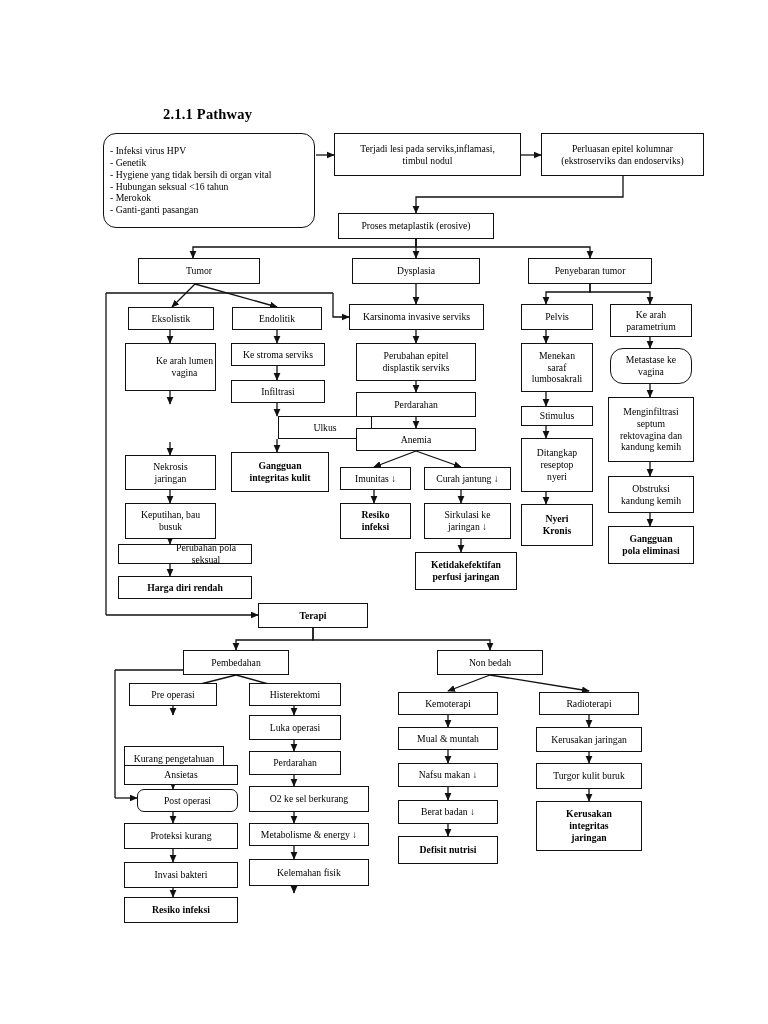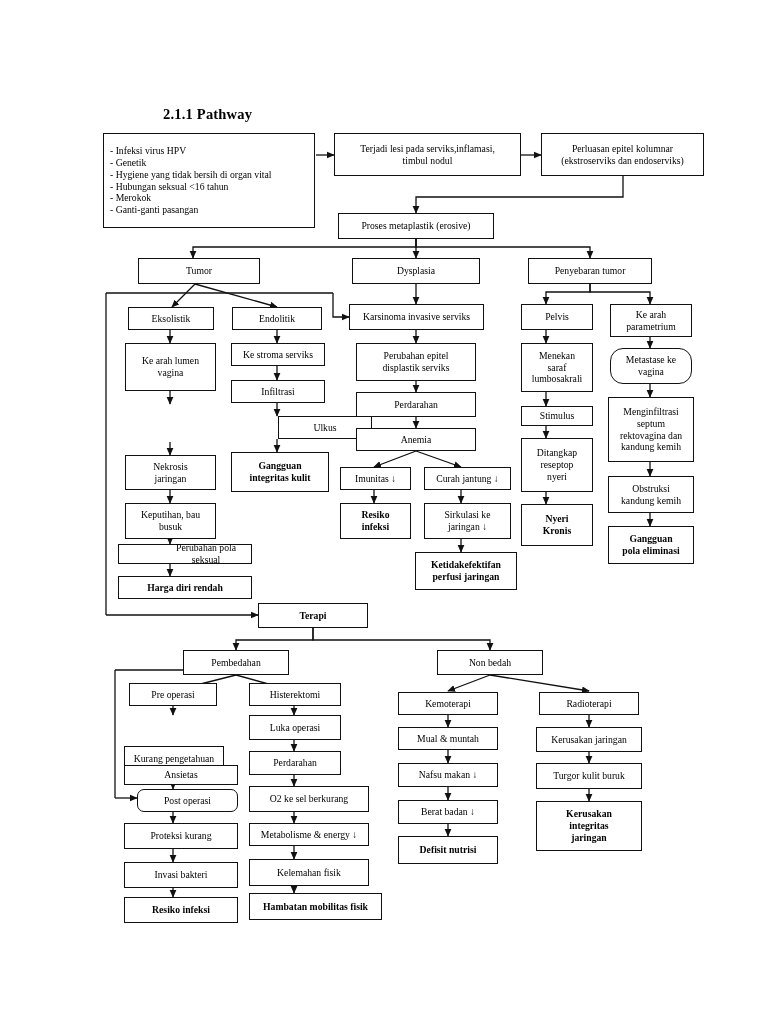--- a/index.html
+++ b/index.html
@@ -4,21 +4,21 @@
 <style>
   html,body{margin:0;padding:0;background:#ffffff;}
   body{width:768px;height:1024px;font-family:"Liberation Serif",serif;color:#000;}
   #page{position:relative;width:768px;height:1024px;overflow:hidden;background:#fff;}
   #svg-layer{position:absolute;left:0;top:0;width:768px;height:1024px;pointer-events:none;}
   .title{position:absolute;font-weight:bold;font-size:14.5px;letter-spacing:.2px;}
   .bx{position:absolute;border:1.3px solid #111;background:#fff;
       display:flex;align-items:center;justify-content:center;text-align:center;
       font-size:9.7px;line-height:1.22;box-sizing:border-box;padding:1px 2px;}
   .bx.b{font-weight:bold;}
-  .bx.lft{justify-content:flex-start;text-align:left;padding-left:6px;}
+  .bx.lft{justify-content:flex-start;text-align:left;padding-left:6px;border-radius:13px;}
   .bx .tx{display:block;white-space:pre-line;}
 </style>
 </head>
 <body>
 
 <div id="page">
 
   <div class="title" style="left:163px;top:106px;">2.1.1  Pathway</div>
 
   <svg id="svg-layer" viewBox="0 0 768 1024">
@@ -164,21 +164,21 @@
       <span class="tx">Karsinoma invasive serviks</span>
     </div>
   <div class="bx" style="left:521px;top:304px;width:72px;height:26px;">
       <span class="tx">Pelvis</span>
     </div>
   <div class="bx" style="left:610px;top:304px;width:82px;height:33px;">
       <span class="tx">Ke arah
 parametrium</span>
     </div>
 
-  <div class="bx" style="left:125px;top:343px;width:91px;height:48px;">
+  <div class="bx" style="left:125px;top:343px;width:91px;height:48px;justify-content:flex-end;">
       <span class="tx">Ke arah lumen
 vagina</span>
     </div>
   <div class="bx" style="left:231px;top:343px;width:94px;height:23px;">
       <span class="tx">Ke stroma serviks</span>
     </div>
   <div class="bx" style="left:356px;top:343px;width:120px;height:38px;">
       <span class="tx">Perubahan epitel
 displastik serviks</span>
     </div>
@@ -350,17 +350,14 @@
   <div class="bx" style="left:124px;top:862px;width:114px;height:26px;">
       <span class="tx">Invasi bakteri</span>
     </div>
   <div class="bx" style="left:249px;top:859px;width:120px;height:27px;">
       <span class="tx">Kelemahan fisik</span>
     </div>
 
   <div class="bx b" style="left:124px;top:897px;width:114px;height:26px;">
       <span class="tx">Resiko infeksi</span>
     </div>
-  <div class="bx b" style="left:249px;top:893px;width:133px;height:27px;">
-      <span class="tx">Hambatan mobilitas fisik</span>
-    </div>
 
 </div>
 
 </body></html>

